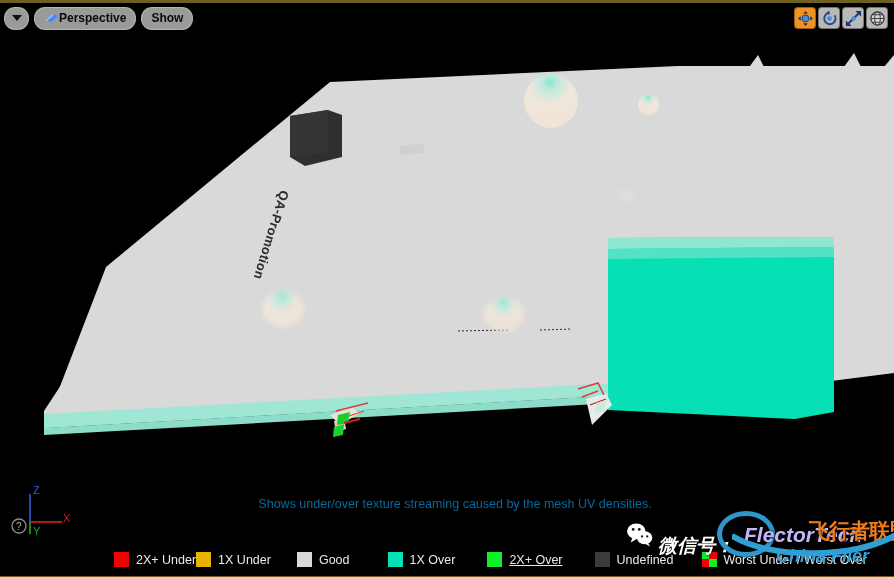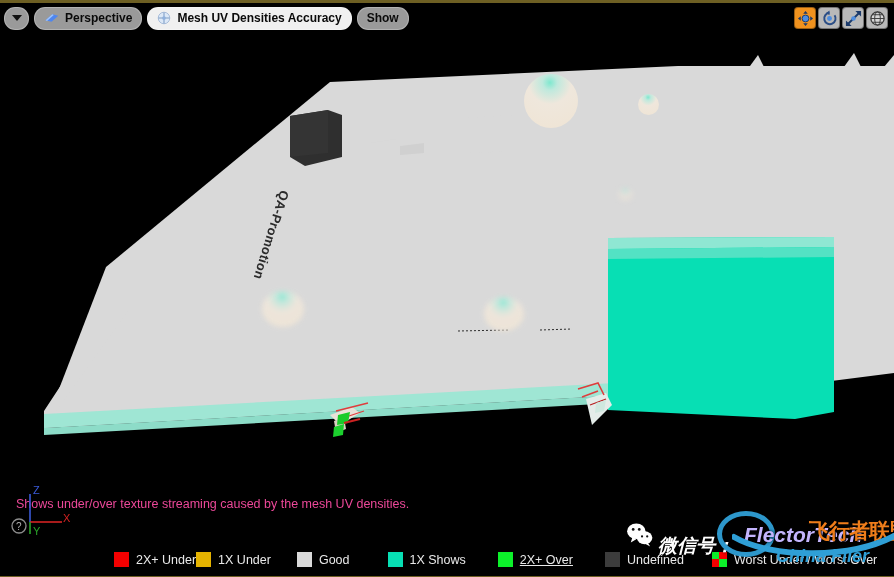--- a/index.html
+++ b/index.html
@@ -26,21 +26,20 @@
     display: flex;
     align-items: center;
     gap: 5px;
     padding: 0 4px;
     z-index: 40;
     background: transparent;
   }
   .tb-btn {
     display: flex;
     align-items: center;
-    gap: 6px;
     height: 23px;
     padding: 0 9px;
     border-radius: 11px;
     background: #9a9a9a;
     color: #0a0a0a;
     font-size: 12px;
     font-weight: bold;
     white-space: nowrap;
     cursor: pointer;
     border: 1px solid rgba(255,255,255,.25);
@@ -106,21 +105,22 @@
     border-radius: 50%;
     background:
       radial-gradient(circle at 48% 16%, #7fe8cf 0%, #bfe9dd 14%, #efe7dc 40%, #efe4d4 100%);
   }
   .sphere.blur { filter: blur(2.5px); opacity: .92; }
 
   .desc {
     position: absolute;
     left: 0; right: 0;
     top: 464px;
-    color: #ec4899;
+    text-align: center;
+    color: #0369a1;
     font-size: 12.5px;
     padding-left: 16px;
   }
 
   
   .axis {
     position: absolute;
     left: 8px; bottom: 4px;
     width: 64px; height: 56px;
     z-index: 30;
@@ -232,28 +232,20 @@
     </div>
 
     <div class="tb-btn">
       <svg class="persp-ico" viewBox="0 0 20 16">
         <polygon points="2,11 11,3 19,5 10,13" fill="#4f86ef"></polygon>
         <polygon points="2,11 11,3 13,4 4,12" fill="#9ec3fb"></polygon>
       </svg>
       <span>Perspective</span>
     </div>
 
-    <div class="tb-btn light">
-      <svg class="mesh-ico" viewBox="0 0 16 16">
-        <circle cx="8" cy="8" r="6.6" fill="#dce8f7" stroke="#9fb6d6" stroke-width="1"></circle>
-        <path d="M8 1.6 L8 14.4 M1.6 8 L14.4 8" stroke="#7f9dc4" stroke-width="1.2"></path>
-        <circle cx="8" cy="8" r="2.1" fill="#8fb0dd"></circle>
-      </svg>
-      <span>Mesh UV Densities Accuracy</span>
-    </div>
 
     <div class="tb-btn">
       <span>Show</span>
     </div>
 
 
     <div class="tb-spacer"></div>
 
     <div class="gizmo-group">
       <div class="giz active">
@@ -400,21 +392,21 @@
       <span>1X Under</span>
     </div>
 
     <div class="lg-item" style="margin-left:26px;">
       <span class="sw" style="background:#d9d9d9;"></span>
       <span>Good</span>
     </div>
 
     <div class="lg-item" style="margin-left:38px;">
       <span class="sw" style="background:#07dfb4;"></span>
-      <span>1X Shows</span>
+      <span>1X Over</span>
     </div>
 
     <div class="lg-item" style="margin-left:32px;text-decoration:underline;">
       <span class="sw" style="background:#0cf12a;"></span>
       <span>2X+ Over</span>
     </div>
 
     <div class="lg-item" style="margin-left:32px;">
       <span class="sw" style="background:#3c3c3c;"></span>
       <span>Undefined</span>

